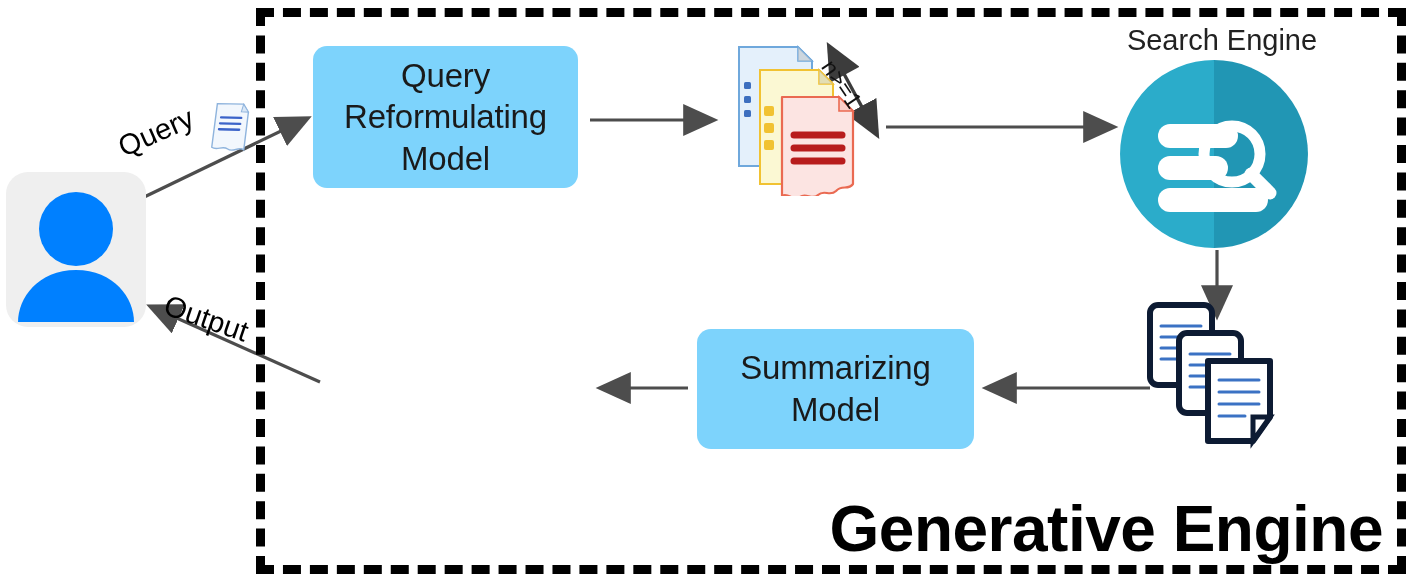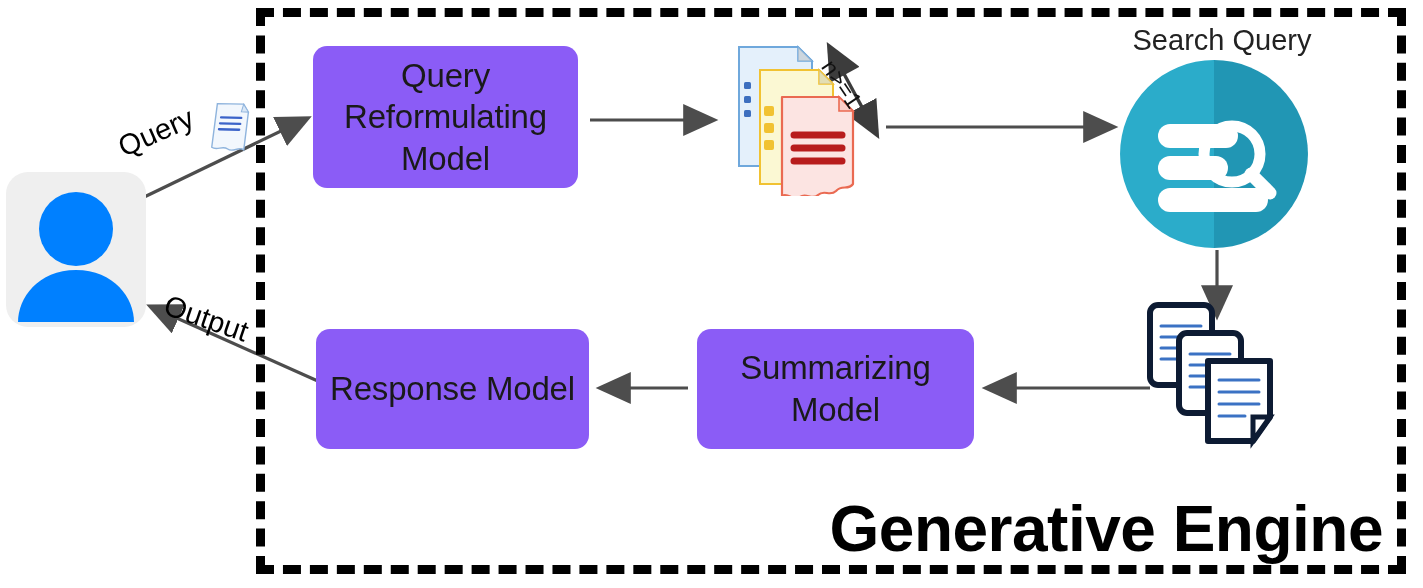--- a/index.html
+++ b/index.html
@@ -23,21 +23,21 @@
     left: 256px;
     top: 8px;
     width: 1150px;
     height: 566px;
     border: 9px dashed #000000;
     box-sizing: border-box;
   }
   
   .proc-box {
     position: absolute;
-    background: #8b5cf6;
+    background: #7dd3fc;
     border-radius: 14px;
     display: flex;
     align-items: center;
     justify-content: center;
     text-align: center;
     color: #1a1a1a;
     font-size: 33px;
     line-height: 1.26;
     font-family: "Liberation Sans", sans-serif;
     font-weight: 400;
@@ -262,31 +262,27 @@
       </g>
     </svg>
   </div>
 
   <div class="proc-box" id="box-qrm">
     <span>Query
 Reformulating
 Model</span>
   </div>
 
-  <div class="proc-box" id="box-resp">
-    <span>Response
-Model</span>
-  </div>
 
   <div class="proc-box" id="box-summ">
     <span>Summarizing
 Model</span>
   </div>
 
-  <div class="plain-label" id="label-search-engine">Search Query</div>
+  <div class="plain-label" id="label-search-engine">Search Engine</div>
 
 
   <div class="edge-label" id="label-query">Query</div>
 
   <div class="edge-label" id="label-output">Output</div>
 
   <div id="label-n">n&gt;=1</div>
 
   <div class="engine-title">Generative Engine</div>
 

